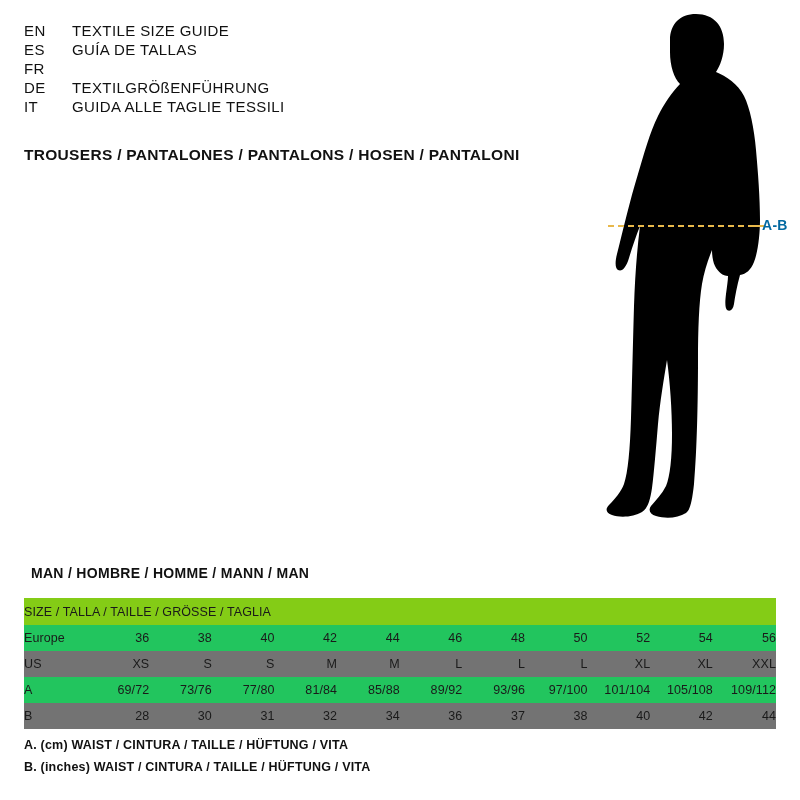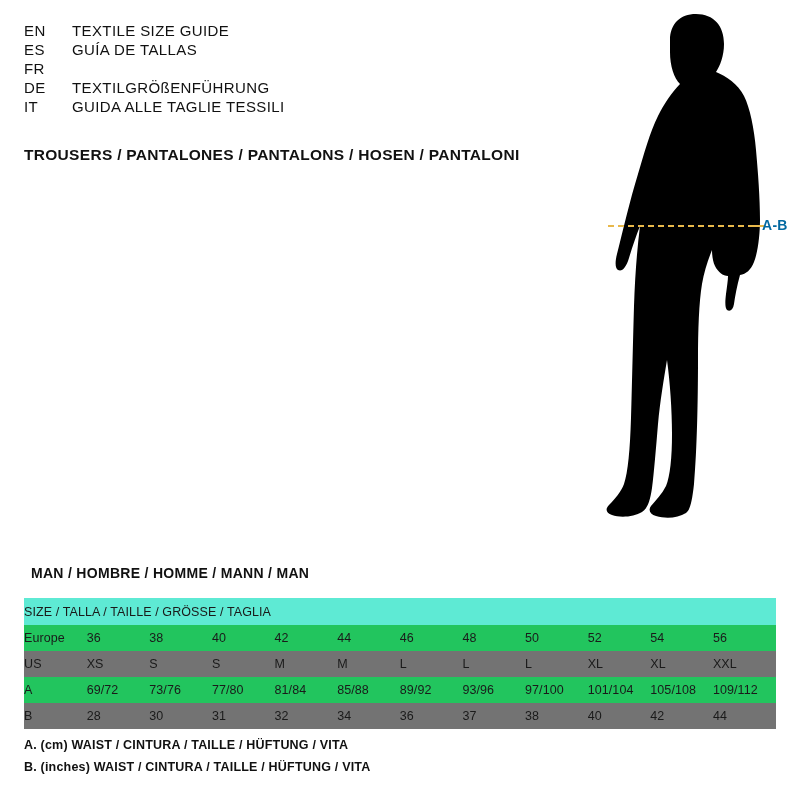--- a/index.html
+++ b/index.html
@@ -104,25 +104,25 @@
     padding: 4px 0 4px 0;
     height: 18px;
     letter-spacing: 0.1px;
   }
   td.label-col {
     width: 118px;
     padding-left: 4px;
     text-align: left;
   }
   td.val {
-    text-align: left;
+    text-align: right;
     width: 63px;
   }
   tr.header-row td {
-    background: #5eead4;
+    background: #84cc16;
     font-size: 12.5px;
     font-weight: normal;
     padding-top: 5px;
   }
   tr.shade td {
     background: #737373;
   }
   tr.plain td {
     background: #22c55e;
   }

